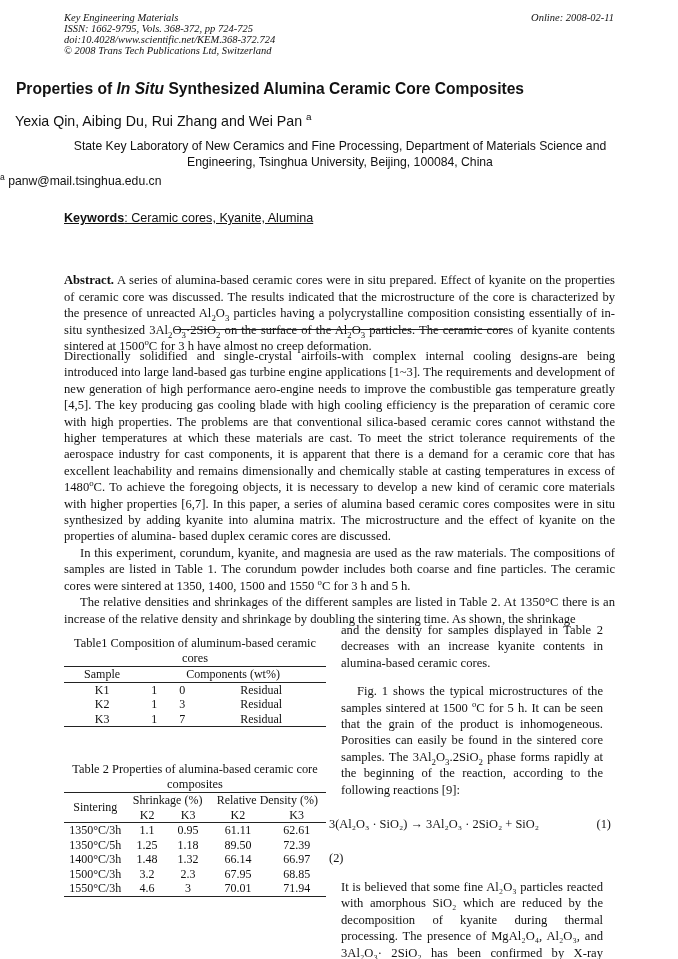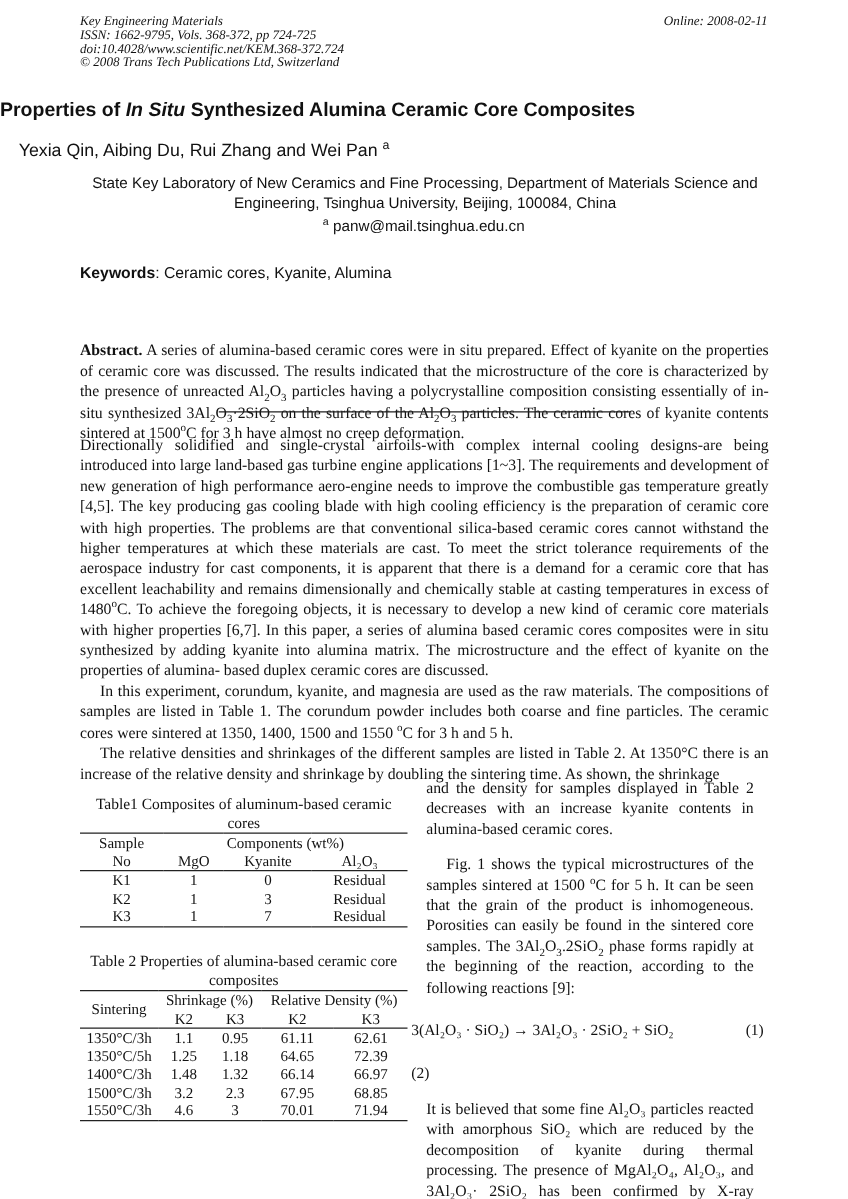--- a/index.html
+++ b/index.html
@@ -4,28 +4,28 @@
 <style>
   html, body { margin: 0; padding: 0; background: #ffffff; }
   body { width: 678px; height: 959px; position: relative; overflow: hidden; color: #111; }
   .serif { font-family: "Liberation Serif", "DejaVu Serif", serif; }
   .sans { font-family: "Liberation Sans", "DejaVu Sans", sans-serif; }
   .abs { position: absolute; }
 
   .hdr { left: 64px; top: 12px; font-size: 10.5px; line-height: 11px; font-style: italic; }
   .online { right: 64px; top: 12px; font-size: 10.5px; font-style: italic; }
 
-  .title { left: 0; width: 540px; top: 80px; font-size: 15.6px; font-weight: bold; }
+  .title { left: 0; width: 540px; top: 80px; text-align: center; font-size: 15.6px; font-weight: bold; }
   .authors { left: 15px; width: 538px; top: 113px; font-size: 14.2px; }
   .affil { left: 60px; width: 560px; top: 138px; text-align: center; font-size: 12.2px; line-height: 16px; }
-  .email { left: 0; width: 678px; top: 174px; text-align: center; font-size: 12.2px; }
+  .email { left: 0; width: 678px; top: 174px; text-align: left; font-size: 12.2px; }
   sup { font-size: 70%; line-height: 0; }
   sub { font-size: 70%; line-height: 0; }
 
-  .keywords { left: 64px; top: 211px; font-size: 12.6px; }
+  .keywords { left: 64px; top: 211px; font-size: 12.6px; text-decoration: underline; }
   .abstract { left: 64px; width: 551px; top: 245px; font-size: 12.6px; line-height: 16.5px; text-align: justify; margin-top: 27px; }
   .rule { left: 175px; width: 330px; top: 329px; height: 0; border-top: 1px solid #222; }
 
   .body1 { left: 64px; width: 551px; top: 348px; font-size: 12.6px; line-height: 16.4px; text-align: justify; }
   .body1 p { margin: 0; }
   .indent { text-indent: 16px; }
 
   .col-right { left: 329px; width: 286px; top: 610px; font-size: 12.6px; line-height: 16.4px; text-align: justify; }
   .col-right p { margin: 12px; }
   .eq { display: flex; justify-content: space-between; font-size: 12.4px; margin: 18px 0 2px 0; padding-right: 4px; }
@@ -74,32 +74,26 @@
 </div>
 <div class="abs rule"></div>
 
 <div class="abs body1">
   <p><span>Directionally solidified and single-crystal airfoils-with complex internal cooling designs-are being introduced into large land-based gas turbine engine applications [1~3]. The requirements and development of new generation of high performance aero-engine needs to improve the combustible gas temperature greatly [4,5]. The key producing gas cooling blade with high cooling efficiency is the preparation of ceramic core with high properties. The problems are that conventional silica-based ceramic cores cannot withstand the higher temperatures at which these materials are cast. To meet the strict tolerance requirements of the aerospace industry for cast components, it is apparent that there is a demand for a ceramic core that has excellent leachability and remains dimensionally and chemically stable at casting temperatures in excess of 1480</span><sup>o</sup><span>C. To achieve the foregoing objects, it is necessary to develop a new kind of ceramic core materials with higher properties [6,7]. In this paper, a series of alumina based ceramic cores composites were in situ synthesized by adding kyanite into alumina matrix. The microstructure and the effect of kyanite on the properties of alumina- based duplex ceramic cores are discussed.</span></p>
   <p class="indent"><span>In this experiment, corundum, kyanite, and magnesia are used as the raw materials. The compositions of samples are listed in Table 1. The corundum powder includes both coarse and fine particles. The ceramic cores were sintered at 1350, 1400, 1500 and 1550 </span><sup>o</sup><span>C for 3 h and 5 h.</span></p>
   <p class="indent">The relative densities and shrinkages of the different samples are listed in Table 2. At 1350°C there is an increase of the relative density and shrinkage by doubling the sintering time. As shown, the shrinkage</p>
 </div>
 
 <div class="abs t1">
-  <div class="tcap">Table1 Composites of aluminum-based ceramic cores</div>
+  <div class="tcap">Table1 Composition of aluminum-based ceramic cores</div>
   <table class="tbl">
     <tbody>
         <tr class="topline">
       <td>Sample</td>
       <td colspan="3">Components (wt%)</td>
-    </tr>
-    <tr>
-      <td>No</td>
-      <td>MgO</td>
-      <td>Kyanite</td>
-      <td>Al₂O₃</td>
     </tr>
     <tr class="midline">
       <td>K1</td>
       <td>1</td>
       <td>0</td>
       <td>Residual</td>
     </tr>
     <tr>
       <td>K2</td>
       <td>1</td>
@@ -135,21 +129,21 @@
       <td>1350°C/3h</td>
       <td>1.1</td>
       <td>0.95</td>
       <td>61.11</td>
       <td>62.61</td>
     </tr>
     <tr style="line-height:17px">
       <td>1350°C/5h</td>
       <td>1.25</td>
       <td>1.18</td>
-      <td>64.65</td>
+      <td>89.50</td>
       <td>72.39</td>
     </tr>
     <tr style="line-height:17px">
       <td>1400°C/3h</td>
       <td>1.48</td>
       <td>1.32</td>
       <td>66.14</td>
       <td>66.97</td>
     </tr>
     <tr style="line-height:17px">

